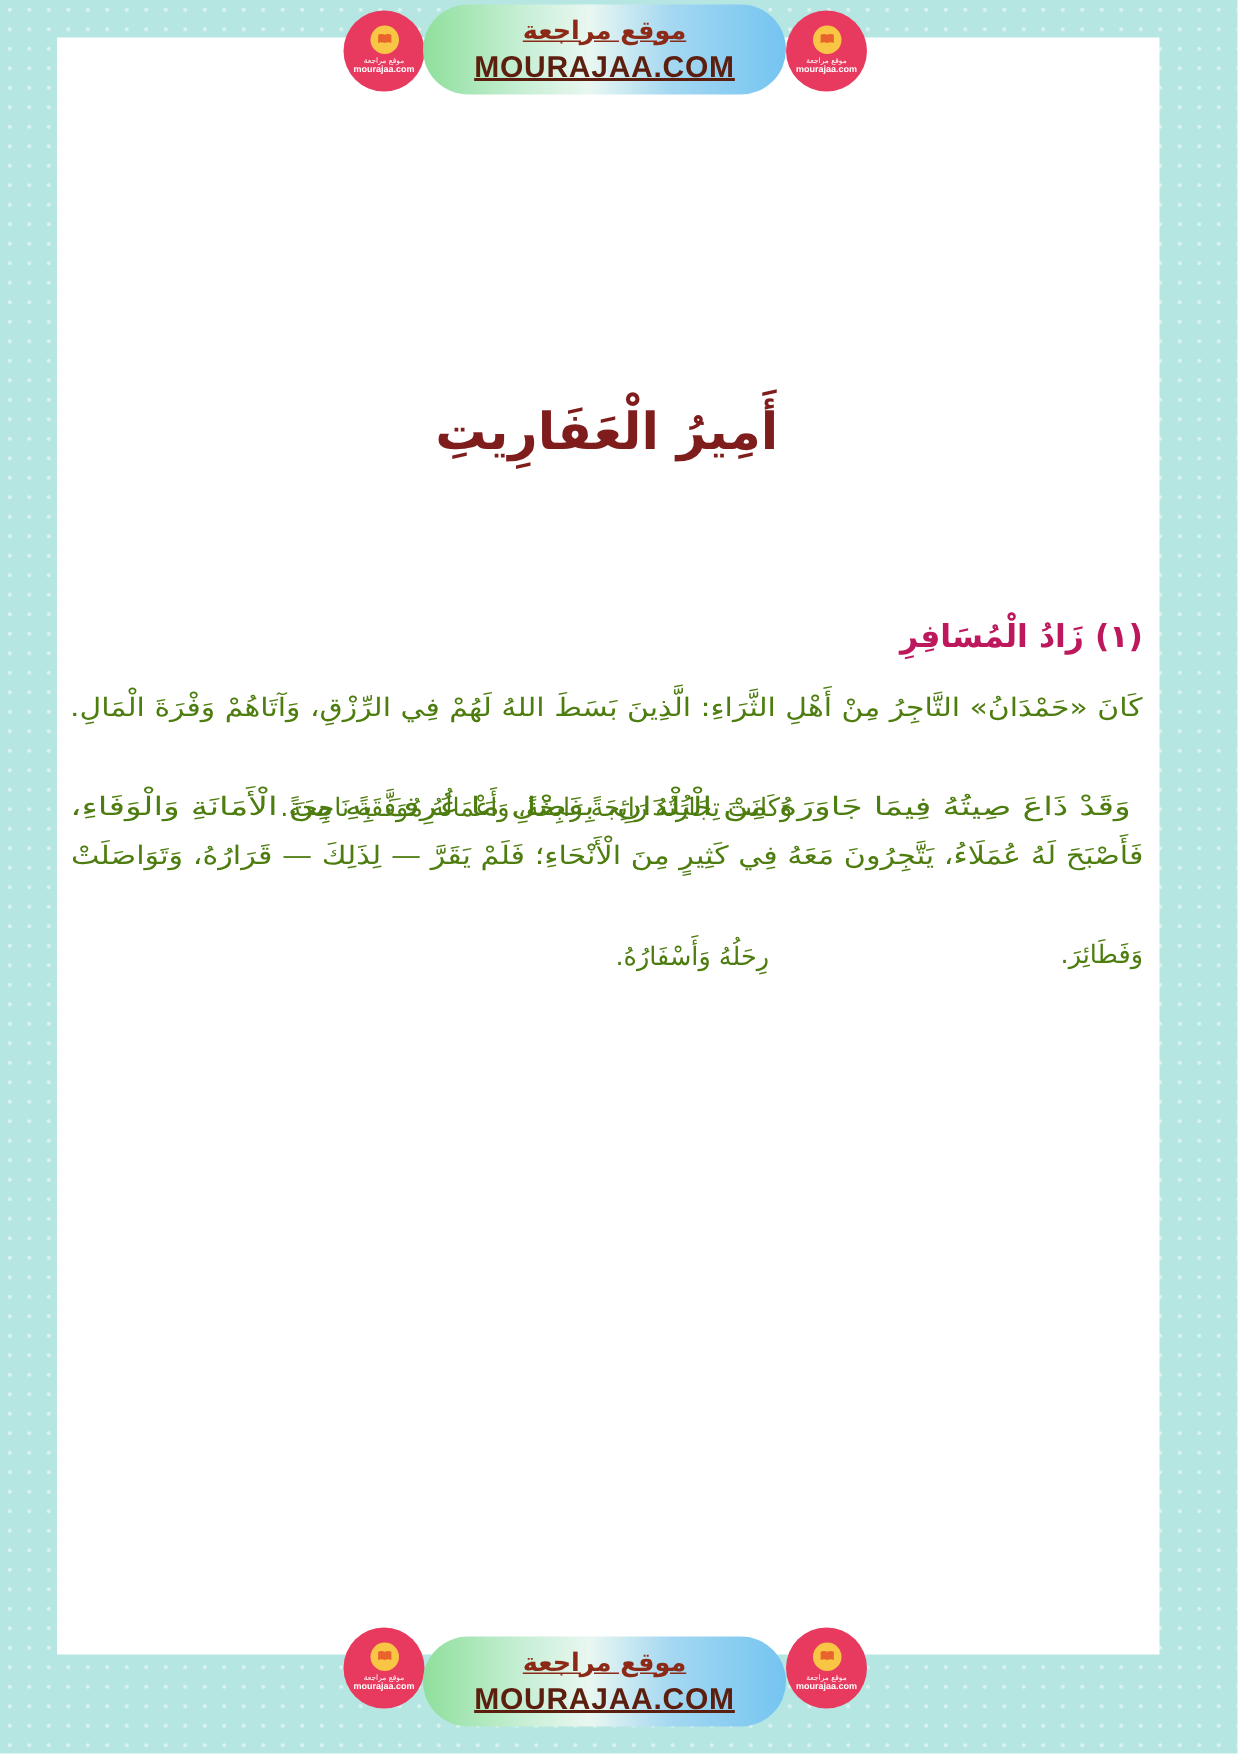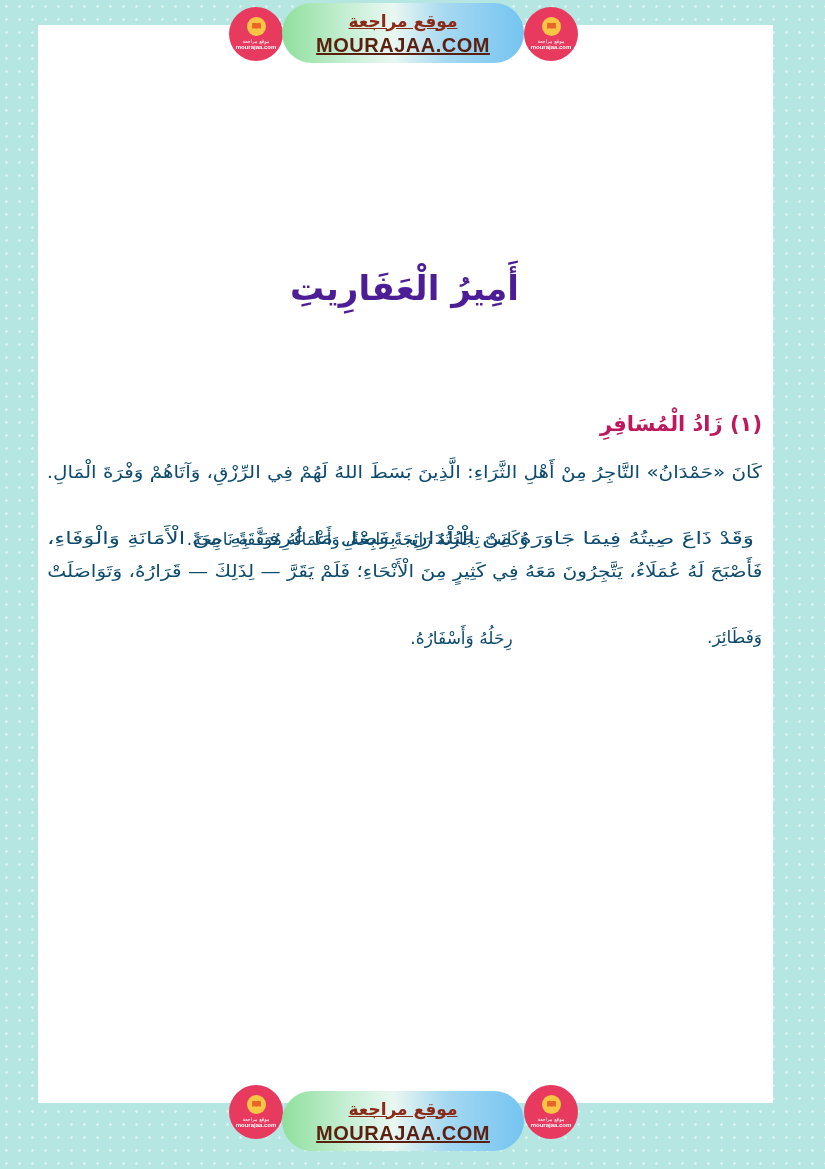--- a/index.html
+++ b/index.html
@@ -30,29 +30,29 @@
   .ftr .badge{top:1085px;}
   .b-left{left:229px;}
   .b-right{left:524px;}
   .yc{width:19px;height:19px;border-radius:50%;background:#f8c644;display:flex;align-items:center;justify-content:center;margin-bottom:2px;flex:none;}
   .bt1{font-size:5px;color:#ffffff;line-height:6px;direction:rtl;}
   .bt2{font-size:6px;font-weight:bold;color:#ffffff;line-height:7px;font-family:"Liberation Sans",sans-serif;}
 
   
   .doc-title{
     position:absolute;top:258px;left:47px;width:715px;text-align:center;direction:rtl;
-    font-size:34px;font-weight:bold;color:#4c1d95;line-height:60px;
+    font-size:34px;font-weight:bold;color:#7f1d1d;line-height:60px;
   }
   .section-heading{
     position:absolute;top:404px;left:47px;width:715px;text-align:right;direction:rtl;
     font-size:21px;font-weight:bold;color:#be185d;line-height:40px;
   }
   .doc-body{
     position:absolute;top:456px;left:47px;width:715px;direction:rtl;
-    font-size:17px;color:#0c4a6e;
+    font-size:17px;color:#4d7c0f;
   }
   .body-line{line-height:33px;height:33px;}
   .body-line .fit{display:inline-block;white-space:nowrap;}
   .l-justify{text-align:right;}
   .l-justify .fit{transform-origin:100% 50%;}
   .l-center{text-align:center;}
   .l-center .fit{transform-origin:50% 50%;margin-top:34px;}
   .l-left{text-align:right;}
   .l-left .fit{transform-origin:0 50%;}
 </style>

